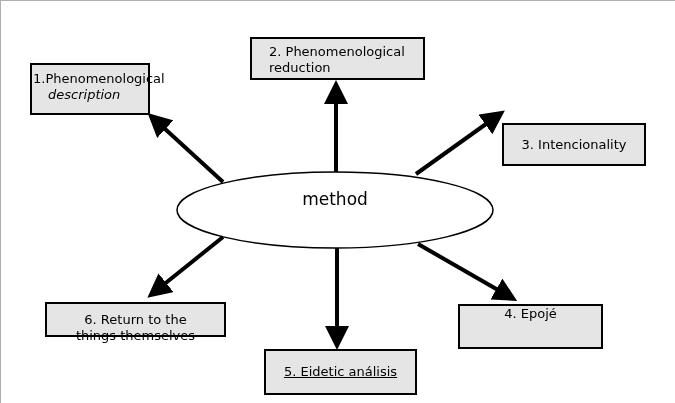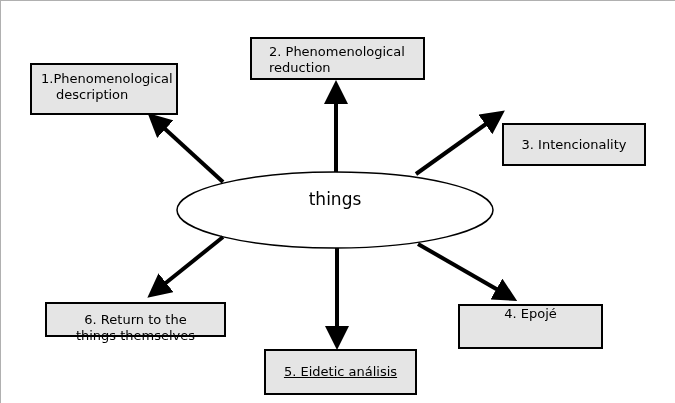--- a/index.html
+++ b/index.html
@@ -23,26 +23,26 @@
   <ellipse cx="335" cy="210" rx="158" ry="38" fill="#fff" stroke="#000" stroke-width="1.5"></ellipse>
   <line x1="223" y1="182" x2="152" y2="117" stroke="#000" stroke-width="4" marker-end="url(#ah)"></line>
   <line x1="336" y1="172" x2="336" y2="86" stroke="#000" stroke-width="4" marker-end="url(#ah)"></line>
   <line x1="416" y1="174" x2="500" y2="114" stroke="#000" stroke-width="4" marker-end="url(#ah)"></line>
   <line x1="418" y1="244" x2="512" y2="298" stroke="#000" stroke-width="4" marker-end="url(#ah)"></line>
   <line x1="337" y1="248" x2="337" y2="344" stroke="#000" stroke-width="4" marker-end="url(#ah)"></line>
   <line x1="223" y1="237" x2="152" y2="294" stroke="#000" stroke-width="4" marker-end="url(#ah)"></line>
 </svg>
 
 <div class="center-text" style="left:220px; top:189px; width:230px;">
-  <div>things</div>
+  <div>method</div>
 </div>
 
-<div class="box" style="left:30px; top:63px; width:148px; height:52px; padding:6px 0 0 9px;">
+<div class="box" style="left:30px; top:63px; width:120px; height:52px; padding:6px 0 0 1px;">
   <div>1.Phenomenological</div>
-  <div style="padding-left:15px;">description</div>
+  <div style="padding-left:15px;font-style:italic;">description</div>
 </div>
 
 <div class="box" style="left:250px; top:37px; width:175px; height:43px; padding:5px 0 0 17px;">
   <div>2. Phenomenological</div>
   <div>reduction</div>
 </div>
 
 <div class="box" style="left:502px; top:87px; width:144px; height:43px; padding-top:12px; text-align:center;margin-top:36px;">
   <div>3. Intencionality</div>
 </div>

